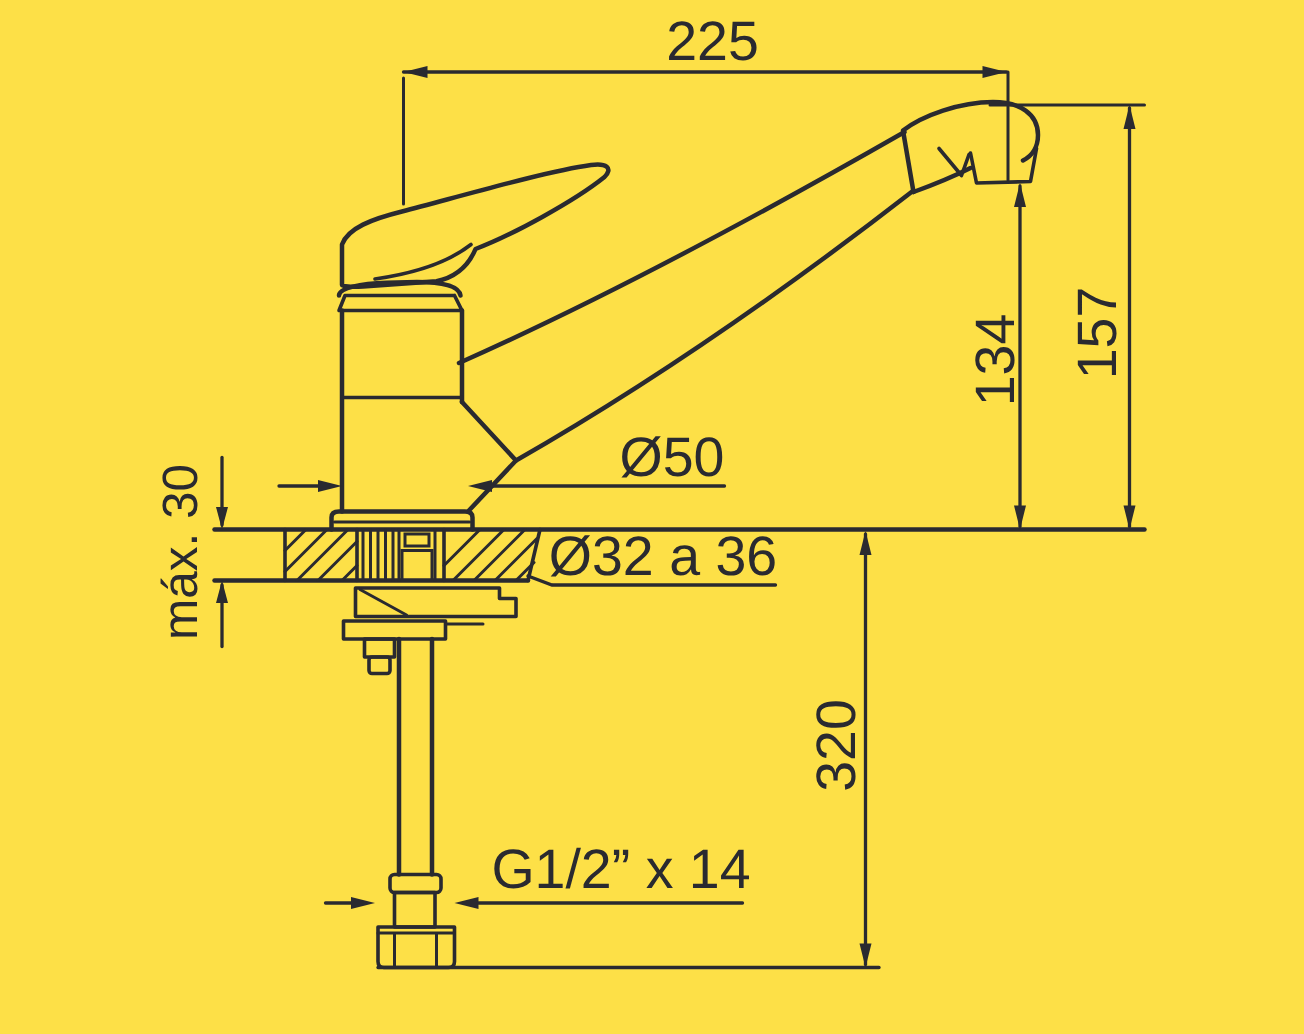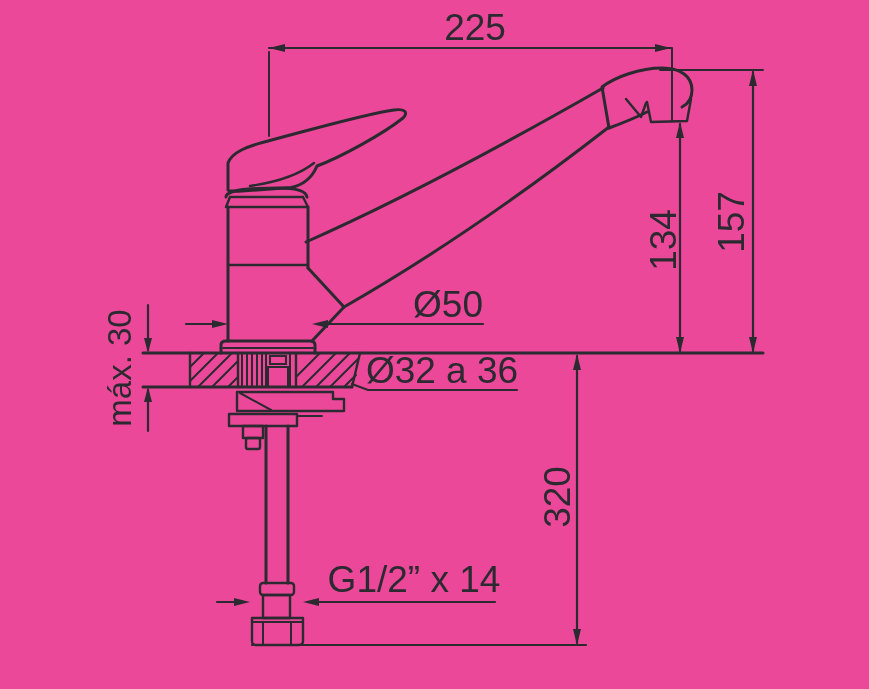--- a/index.html
+++ b/index.html
@@ -1,19 +1,19 @@
 <!DOCTYPE html>
 <html><head>
 <meta charset="utf-8">
 <style>
   html,body{margin:0;padding:0;background:#ffffff;}
   .stage{
     position:relative;
     width:869px;height:689px;
-    background:#ec4899;
+    background:#fde047;
     font-family:"Liberation Sans", sans-serif;
     overflow:hidden;
   }
   svg{display:block;}
   .outline{stroke:#2a2a30;fill:none;stroke-width:3;stroke-linejoin:round;stroke-linecap:round;}
   .detail{stroke:#2a2a30;fill:none;stroke-width:2.4;stroke-linejoin:round;stroke-linecap:round;}
   .thin{stroke:#2a2a30;fill:none;stroke-width:2;stroke-linecap:round;}
   .dim{stroke:#2a2a30;fill:none;stroke-width:2.2;stroke-linecap:round;}
   .arrow{fill:#2a2a30;stroke:none;}
   .lbl{fill:#2a2a30;font-family:"Liberation Sans", sans-serif;font-size:37px;}

